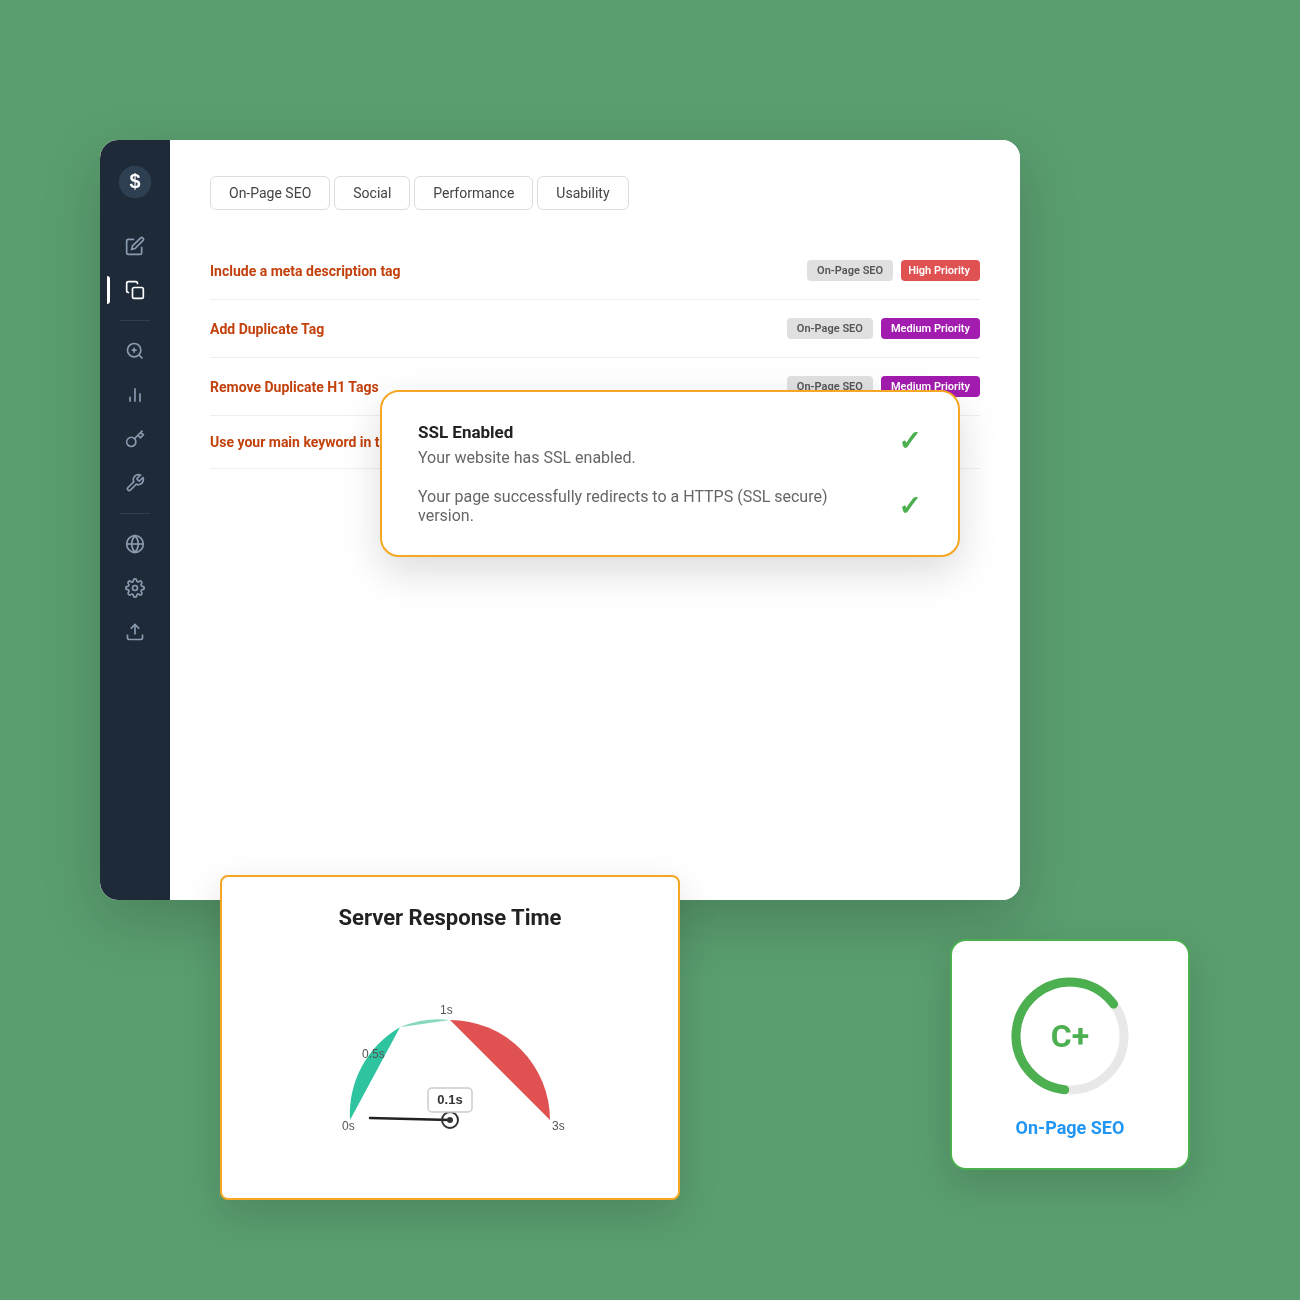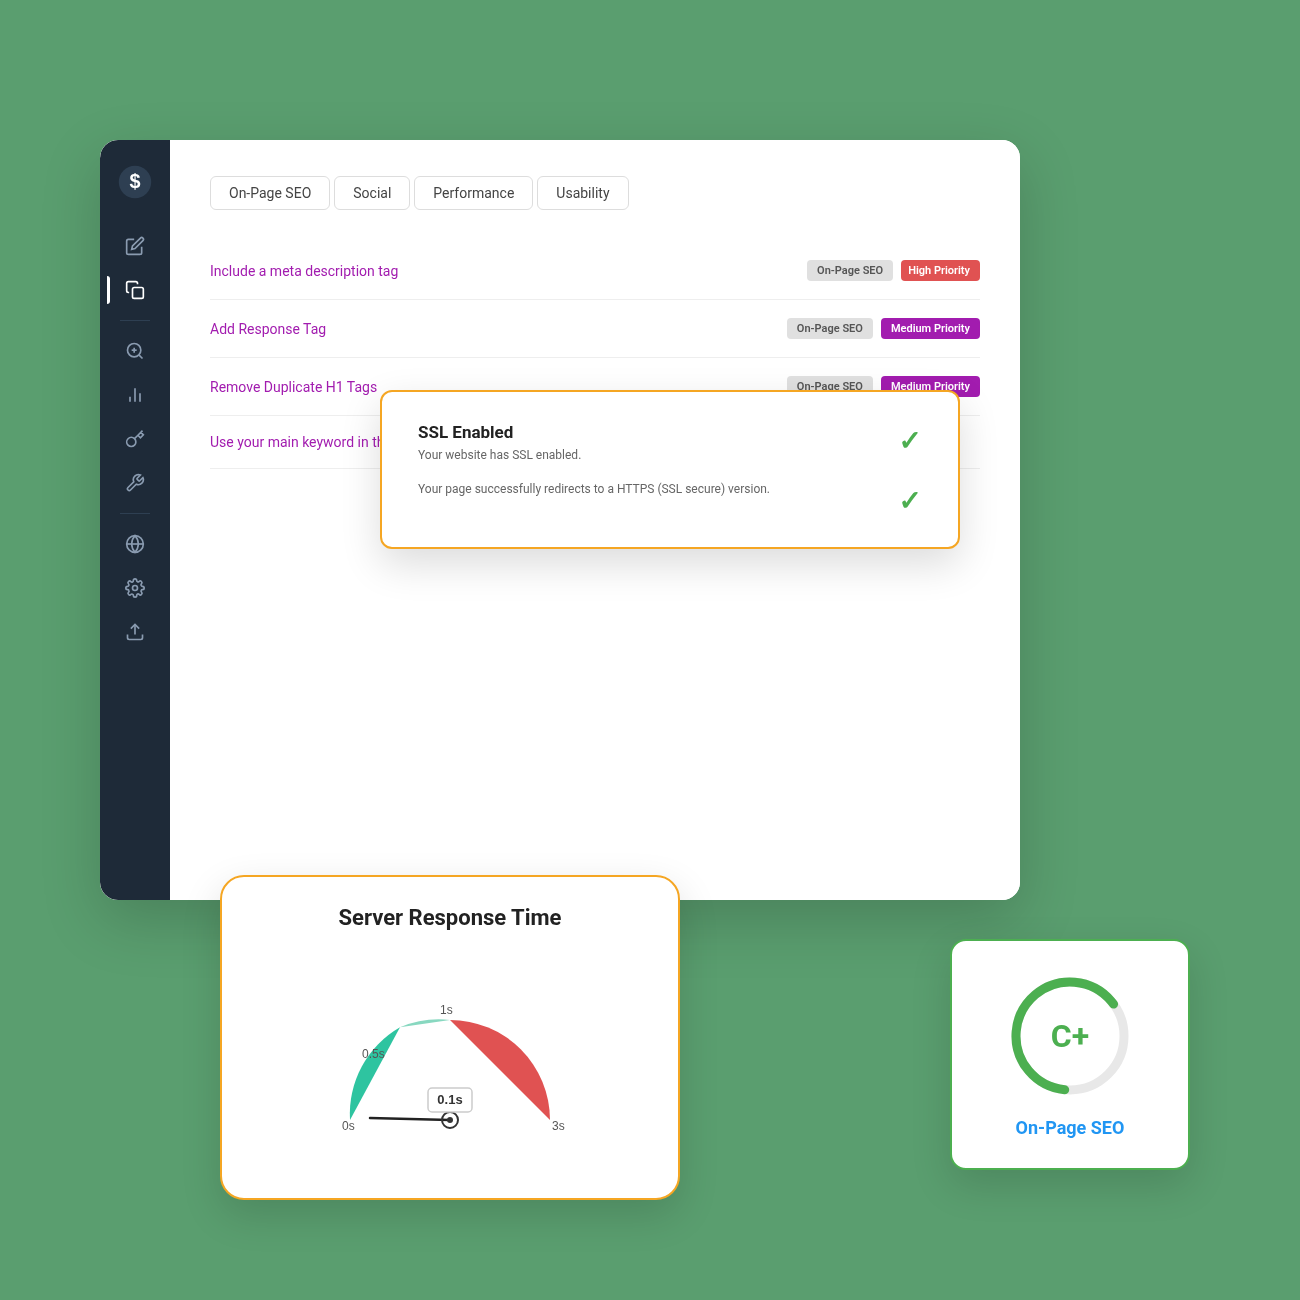--- a/index.html
+++ b/index.html
@@ -131,22 +131,22 @@
     .rec-item {
       display: flex;
       align-items: center;
       justify-content: space-between;
       padding: 18px 0;
       border-bottom: 1px solid #eee;
     }
 
     .rec-item-title {
       font-size: 14px;
-      font-weight: 400;
-      color: #a21caf;
+      font-weight: 700;
+      color: #c2410c;
     }
 
     .rec-badges {
       display: flex;
       gap: 8px;
       align-items: center;
     }
 
     .badge {
       padding: 4px 10px;
@@ -172,21 +172,21 @@
     }
 
     
     .ssl-card {
       position: absolute;
       top: 290px;
       left: 280px;
       width: 580px;
       background: #fff;
       border: 2.5px solid #f5a623;
-      border-radius: 12px;
+      border-radius: 19px;
       padding: 30px 36px;
       box-shadow: 0 15px 40px rgba(0,0,0,0.14);
       z-index: 10;
     }
 
     .ssl-item {
       display: flex;
       align-items: flex-start;
       justify-content: space-between;
       margin-bottom: 20px;
@@ -197,42 +197,42 @@
     }
 
     .ssl-item-text h3 {
       font-size: 17px;
       font-weight: 700;
       color: #222;
       margin-bottom: 6px;
     }
 
     .ssl-item-text p {
-      font-size: 12px;
+      font-size: 16px;
       color: #666;
     }
 
     .checkmark {
       color: #4caf50;
       font-size: 28px;
       font-weight: 700;
       flex-shrink: 0;
       margin-left: 20px;
       margin-top: 2px;
     }
 
     
     .server-card {
       position: absolute;
       bottom: 0px;
       left: 120px;
       width: 460px;
       background: #fff;
       border: 2.5px solid #f5a623;
-      border-radius: 24px;
+      border-radius: 8px;
       padding: 28px 30px;
       box-shadow: 0 15px 40px rgba(0,0,0,0.14);
       z-index: 10;
     }
 
     .server-card-title {
       font-size: 22px;
       font-weight: 700;
       color: #222;
       margin-bottom: 20px;
@@ -397,21 +397,21 @@
 
       <div class="recommendations-list">
         <div class="rec-item">
           <span class="rec-item-title">Include a meta description tag</span>
           <div class="rec-badges">
             <span class="badge badge-category">On-Page SEO</span>
             <span class="badge badge-high">High Priority</span>
           </div>
         </div>
         <div class="rec-item">
-          <span class="rec-item-title">Add Response Tag</span>
+          <span class="rec-item-title">Add Duplicate Tag</span>
           <div class="rec-badges">
             <span class="badge badge-category">On-Page SEO</span>
             <span class="badge badge-medium">Medium Priority</span>
           </div>
         </div>
         <div class="rec-item">
           <span class="rec-item-title">Remove Duplicate H1 Tags</span>
           <div class="rec-badges">
             <span class="badge badge-category">On-Page SEO</span>
             <span class="badge badge-medium">Medium Priority</span>

